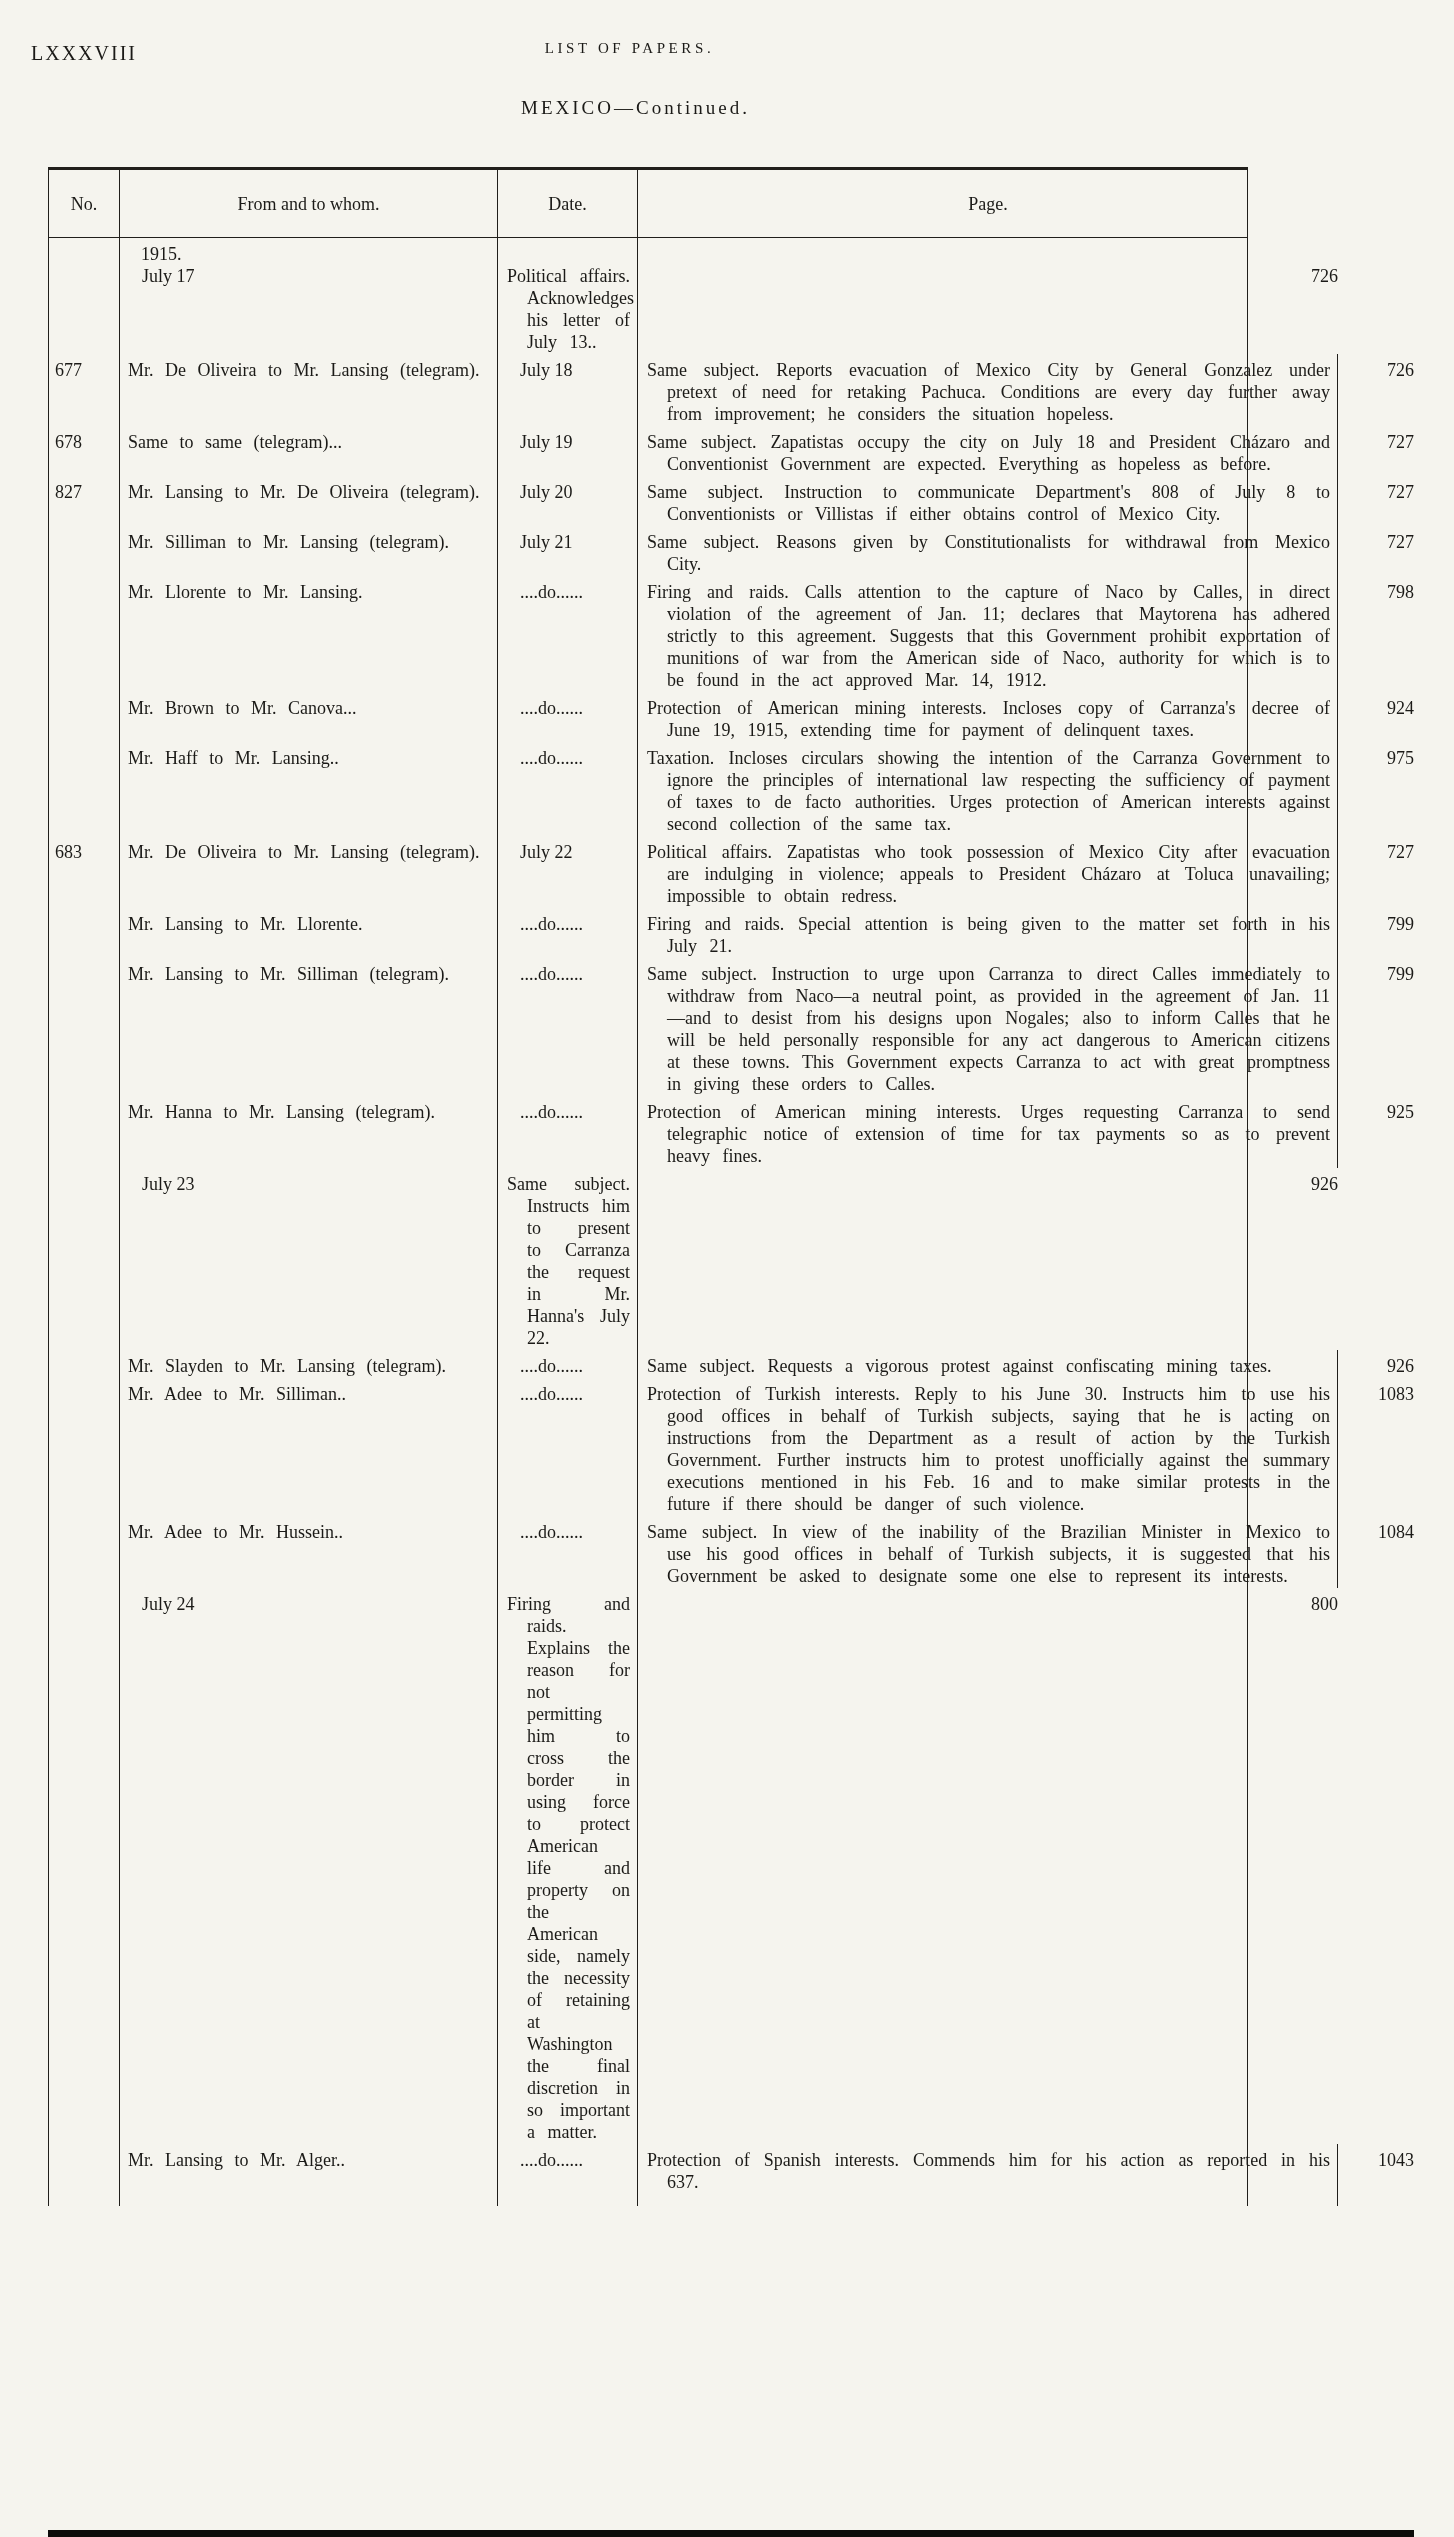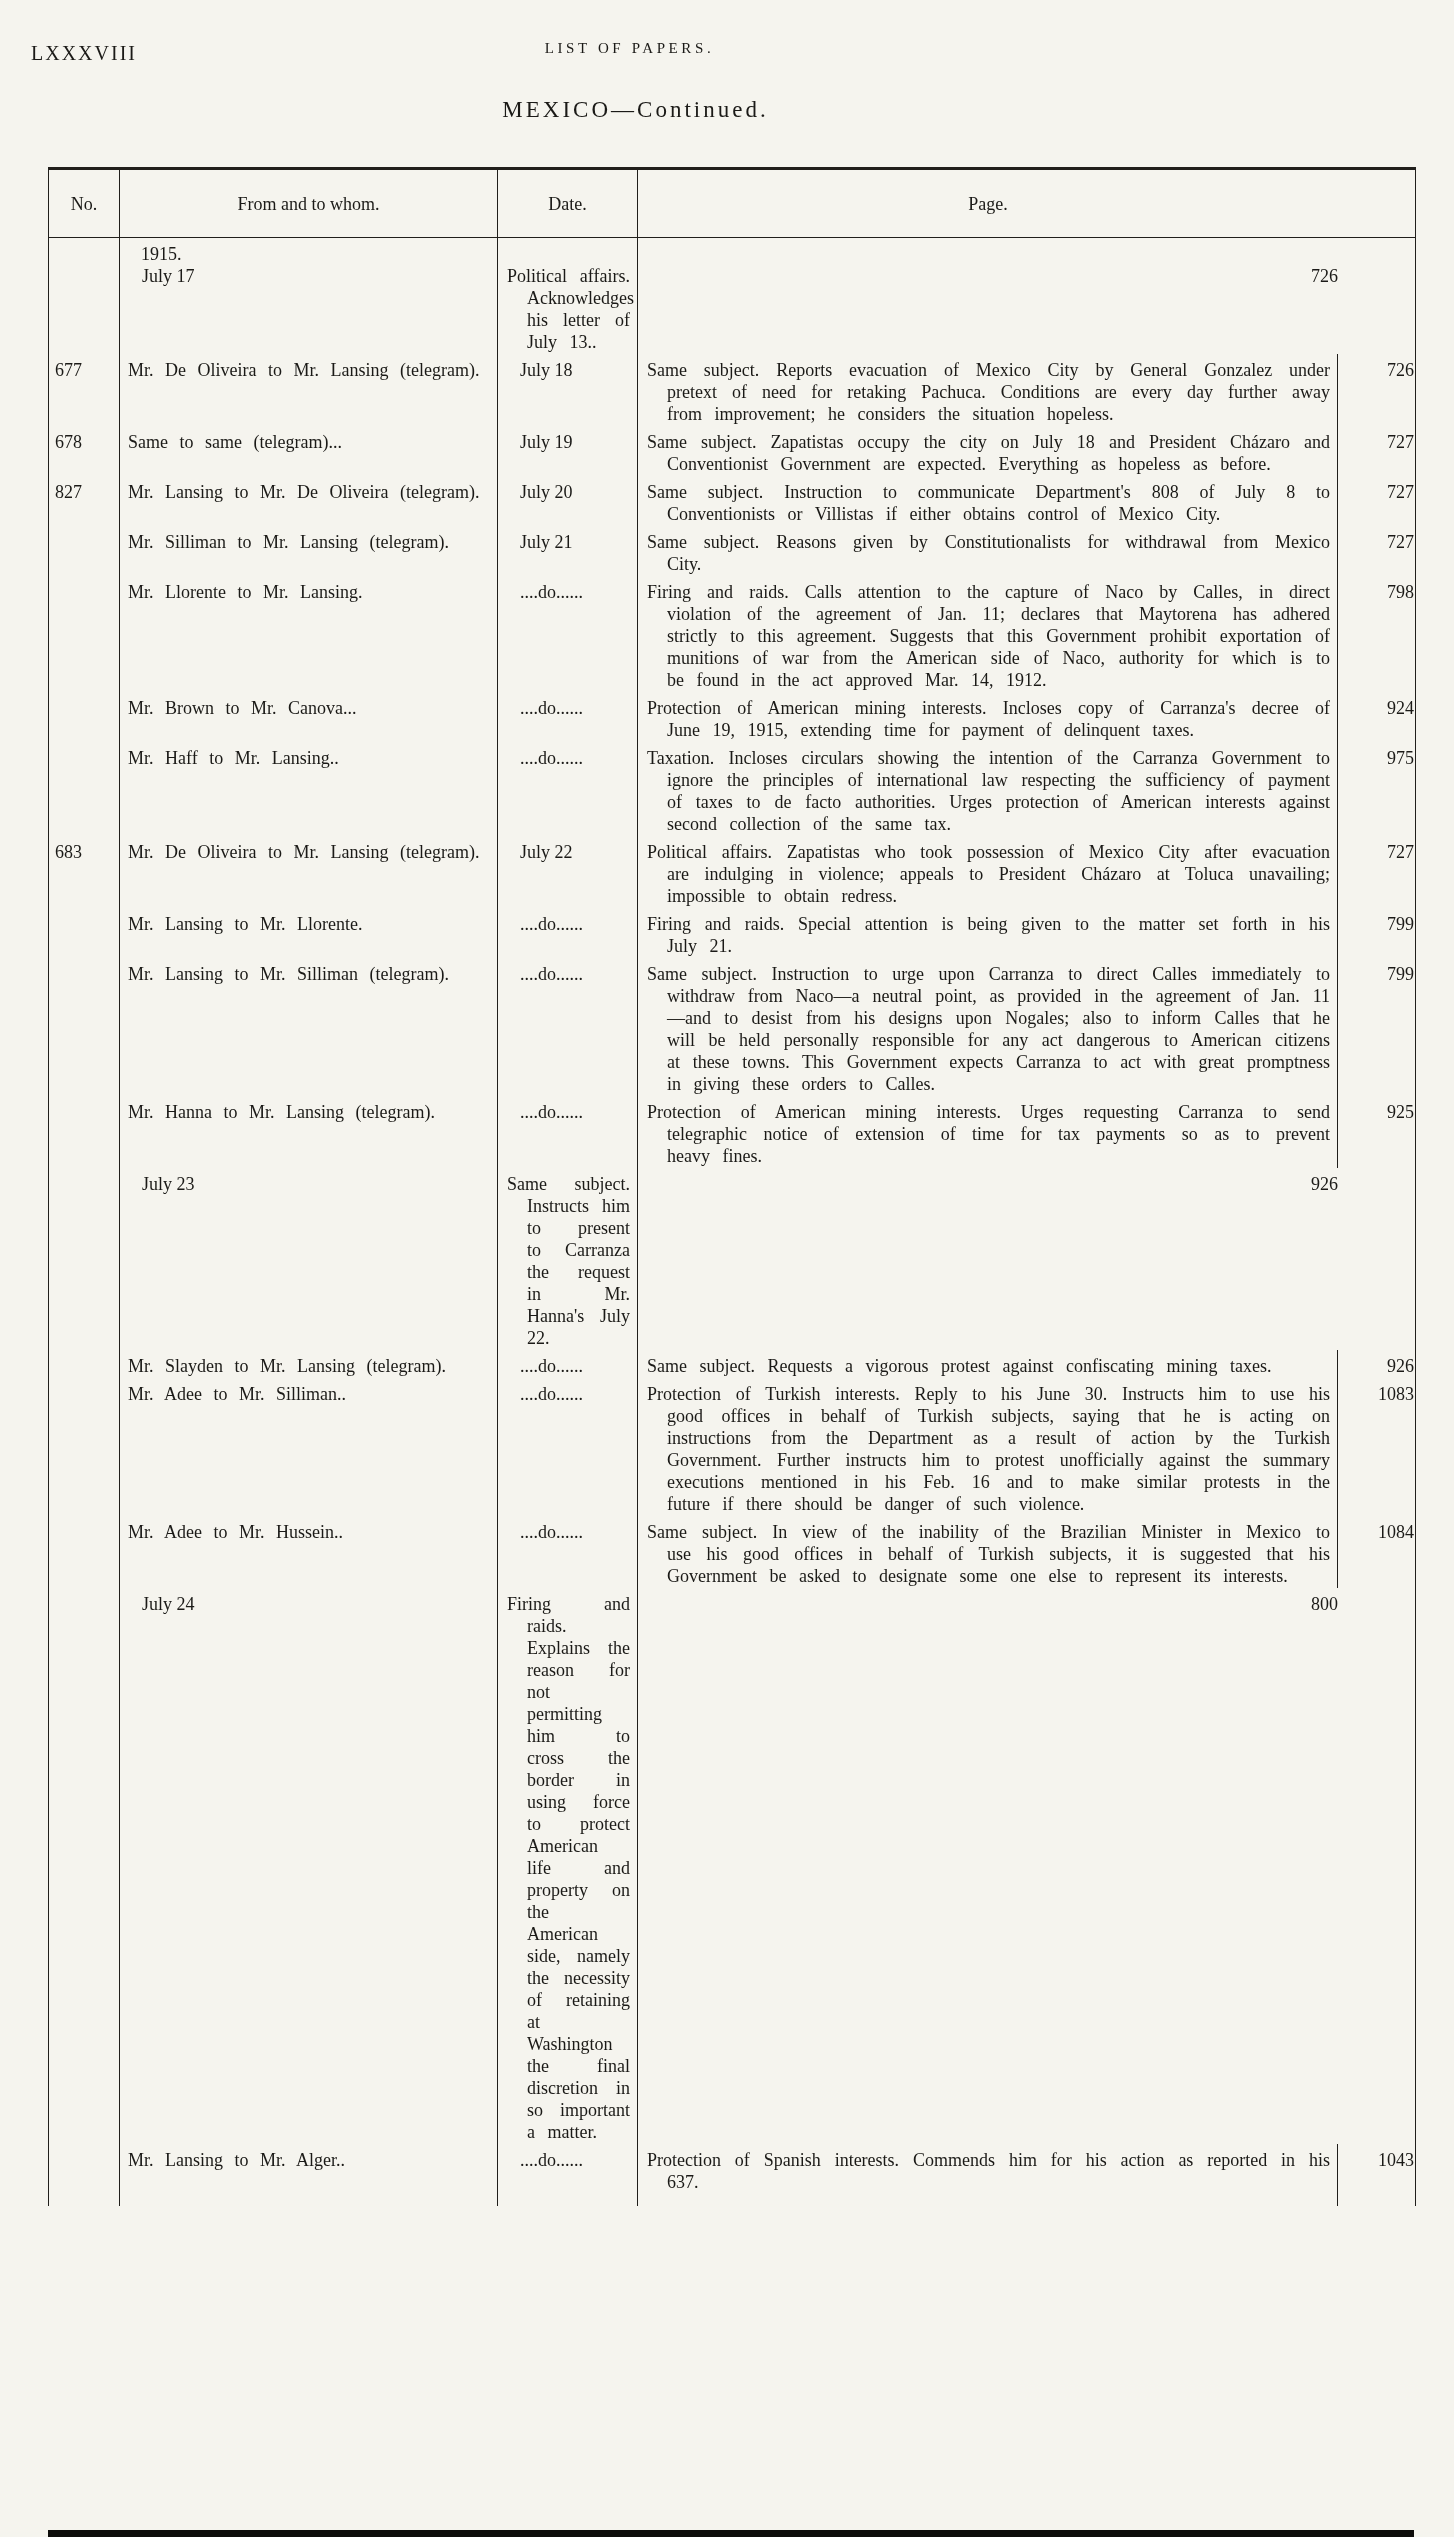--- a/index.html
+++ b/index.html
@@ -32,29 +32,29 @@
     width: 1259px;
     text-align: center;
   }
   .title {
     font-size: 15px;
     font-weight: normal;
     letter-spacing: 3.6px;
   }
   .subtitle {
     margin-top: 40px;
-    font-size: 23px;
+    font-size: 19px;
     letter-spacing: 3px;
     padding-left: 12px;
   }
   .paper-table {
     position: absolute;
     left: 48px;
     top: 167px;
-    width: 1368px;
+    width: 1200px;
     border-top: 3px solid #211f1b;
     border-left: 1.5px solid #211f1b;
     border-right: 1.5px solid #211f1b;
     font-size: 18px;
     line-height: 22px;
     hyphens: auto;
   }
   .t-head, .t-row {
     display: grid;
     grid-template-columns: 71px 378px 140px 700px 76px;

